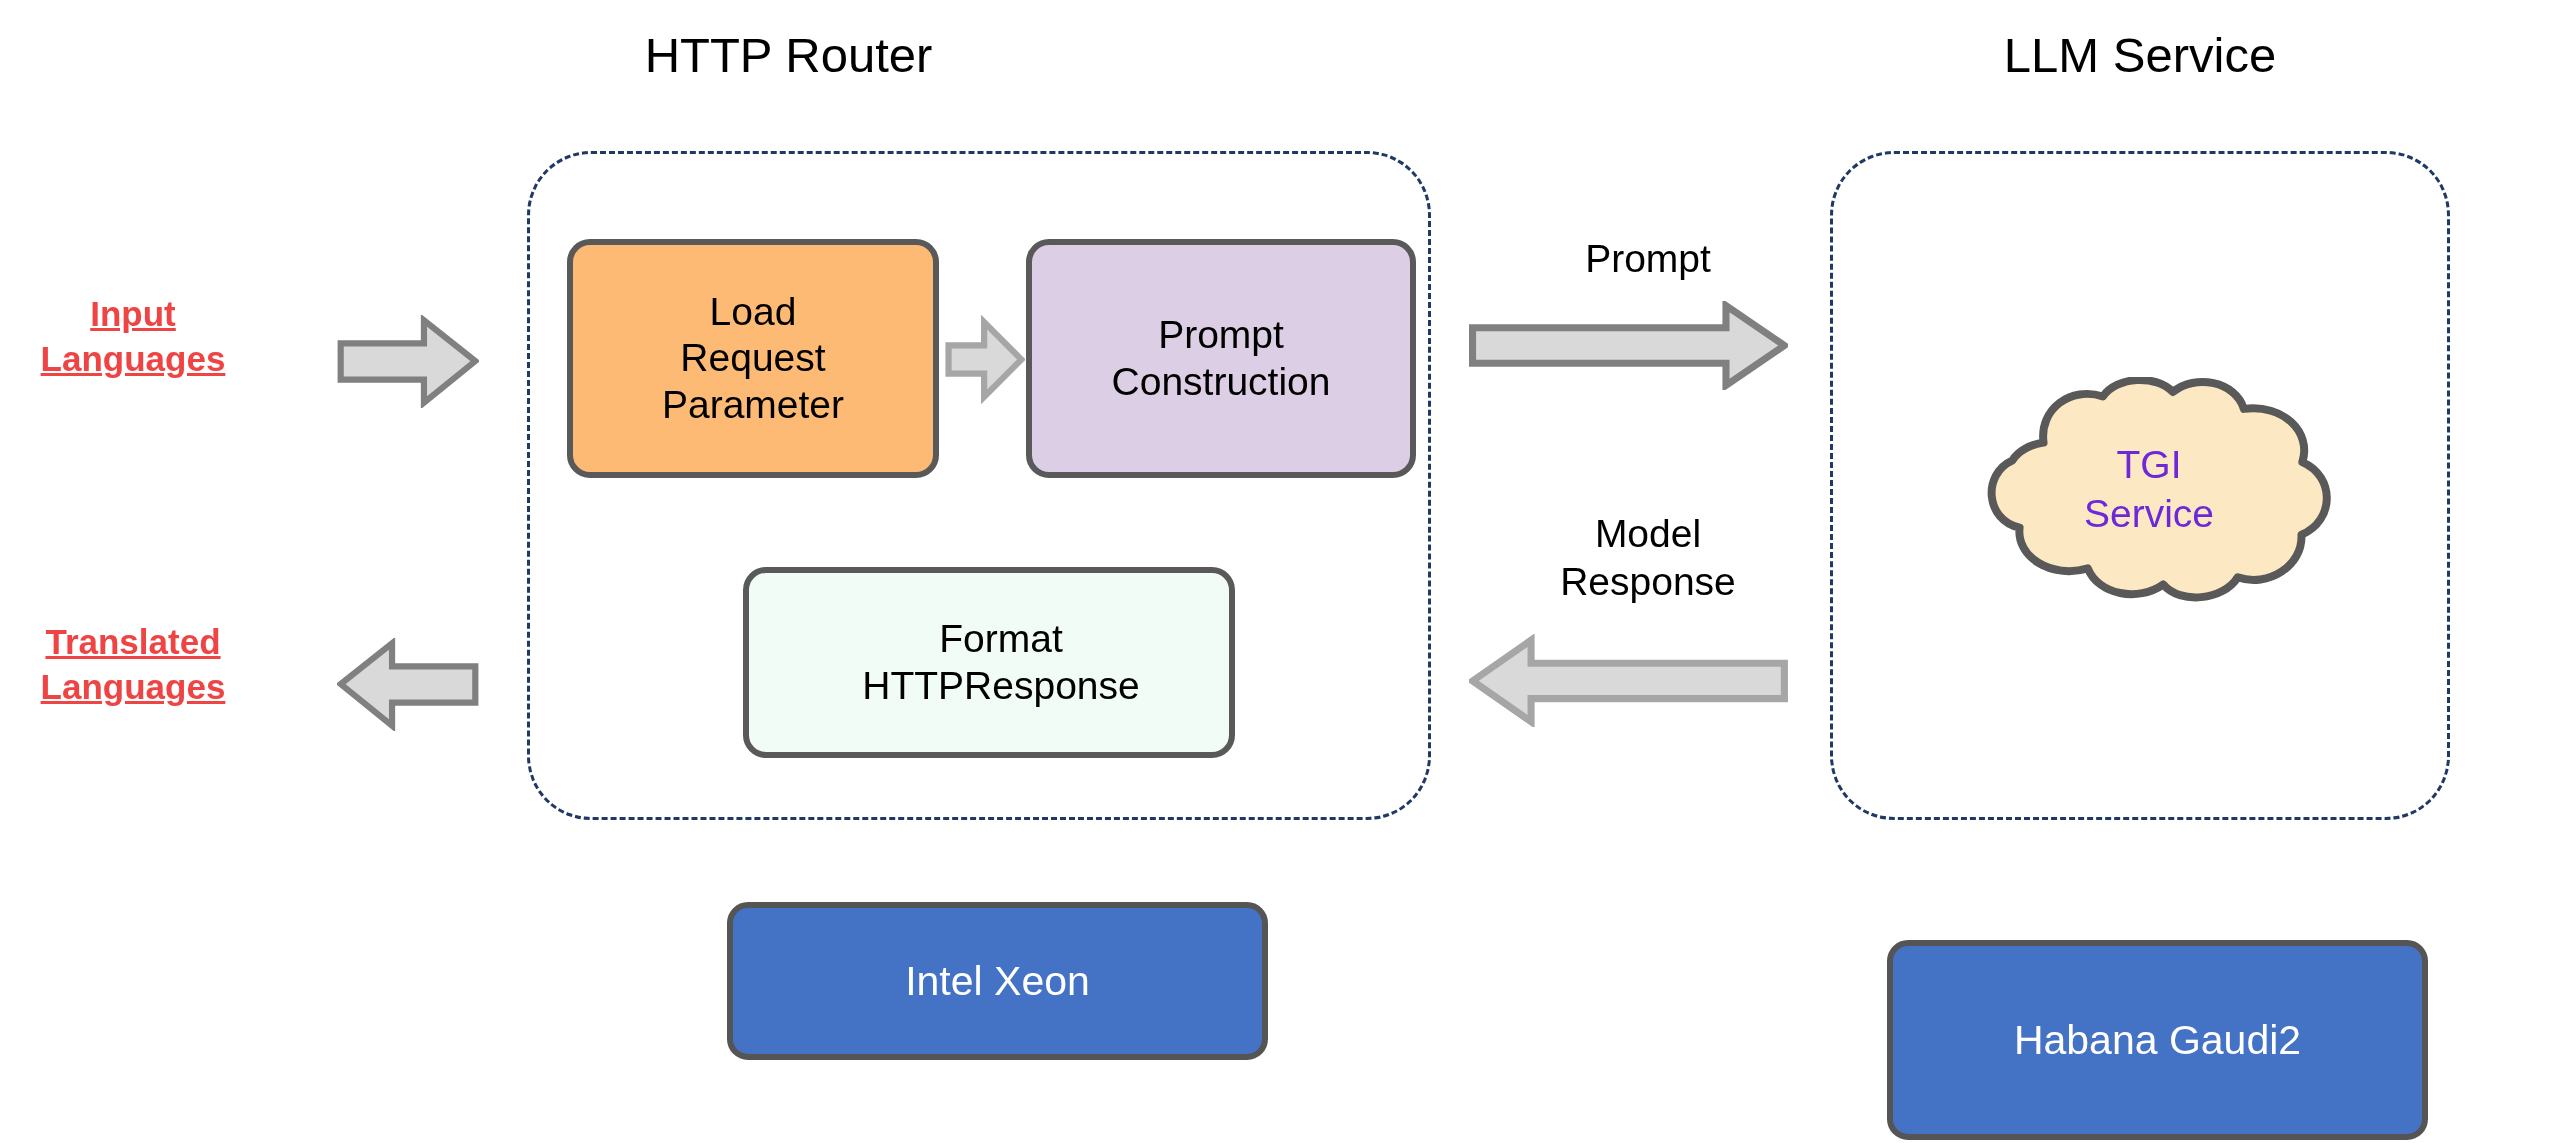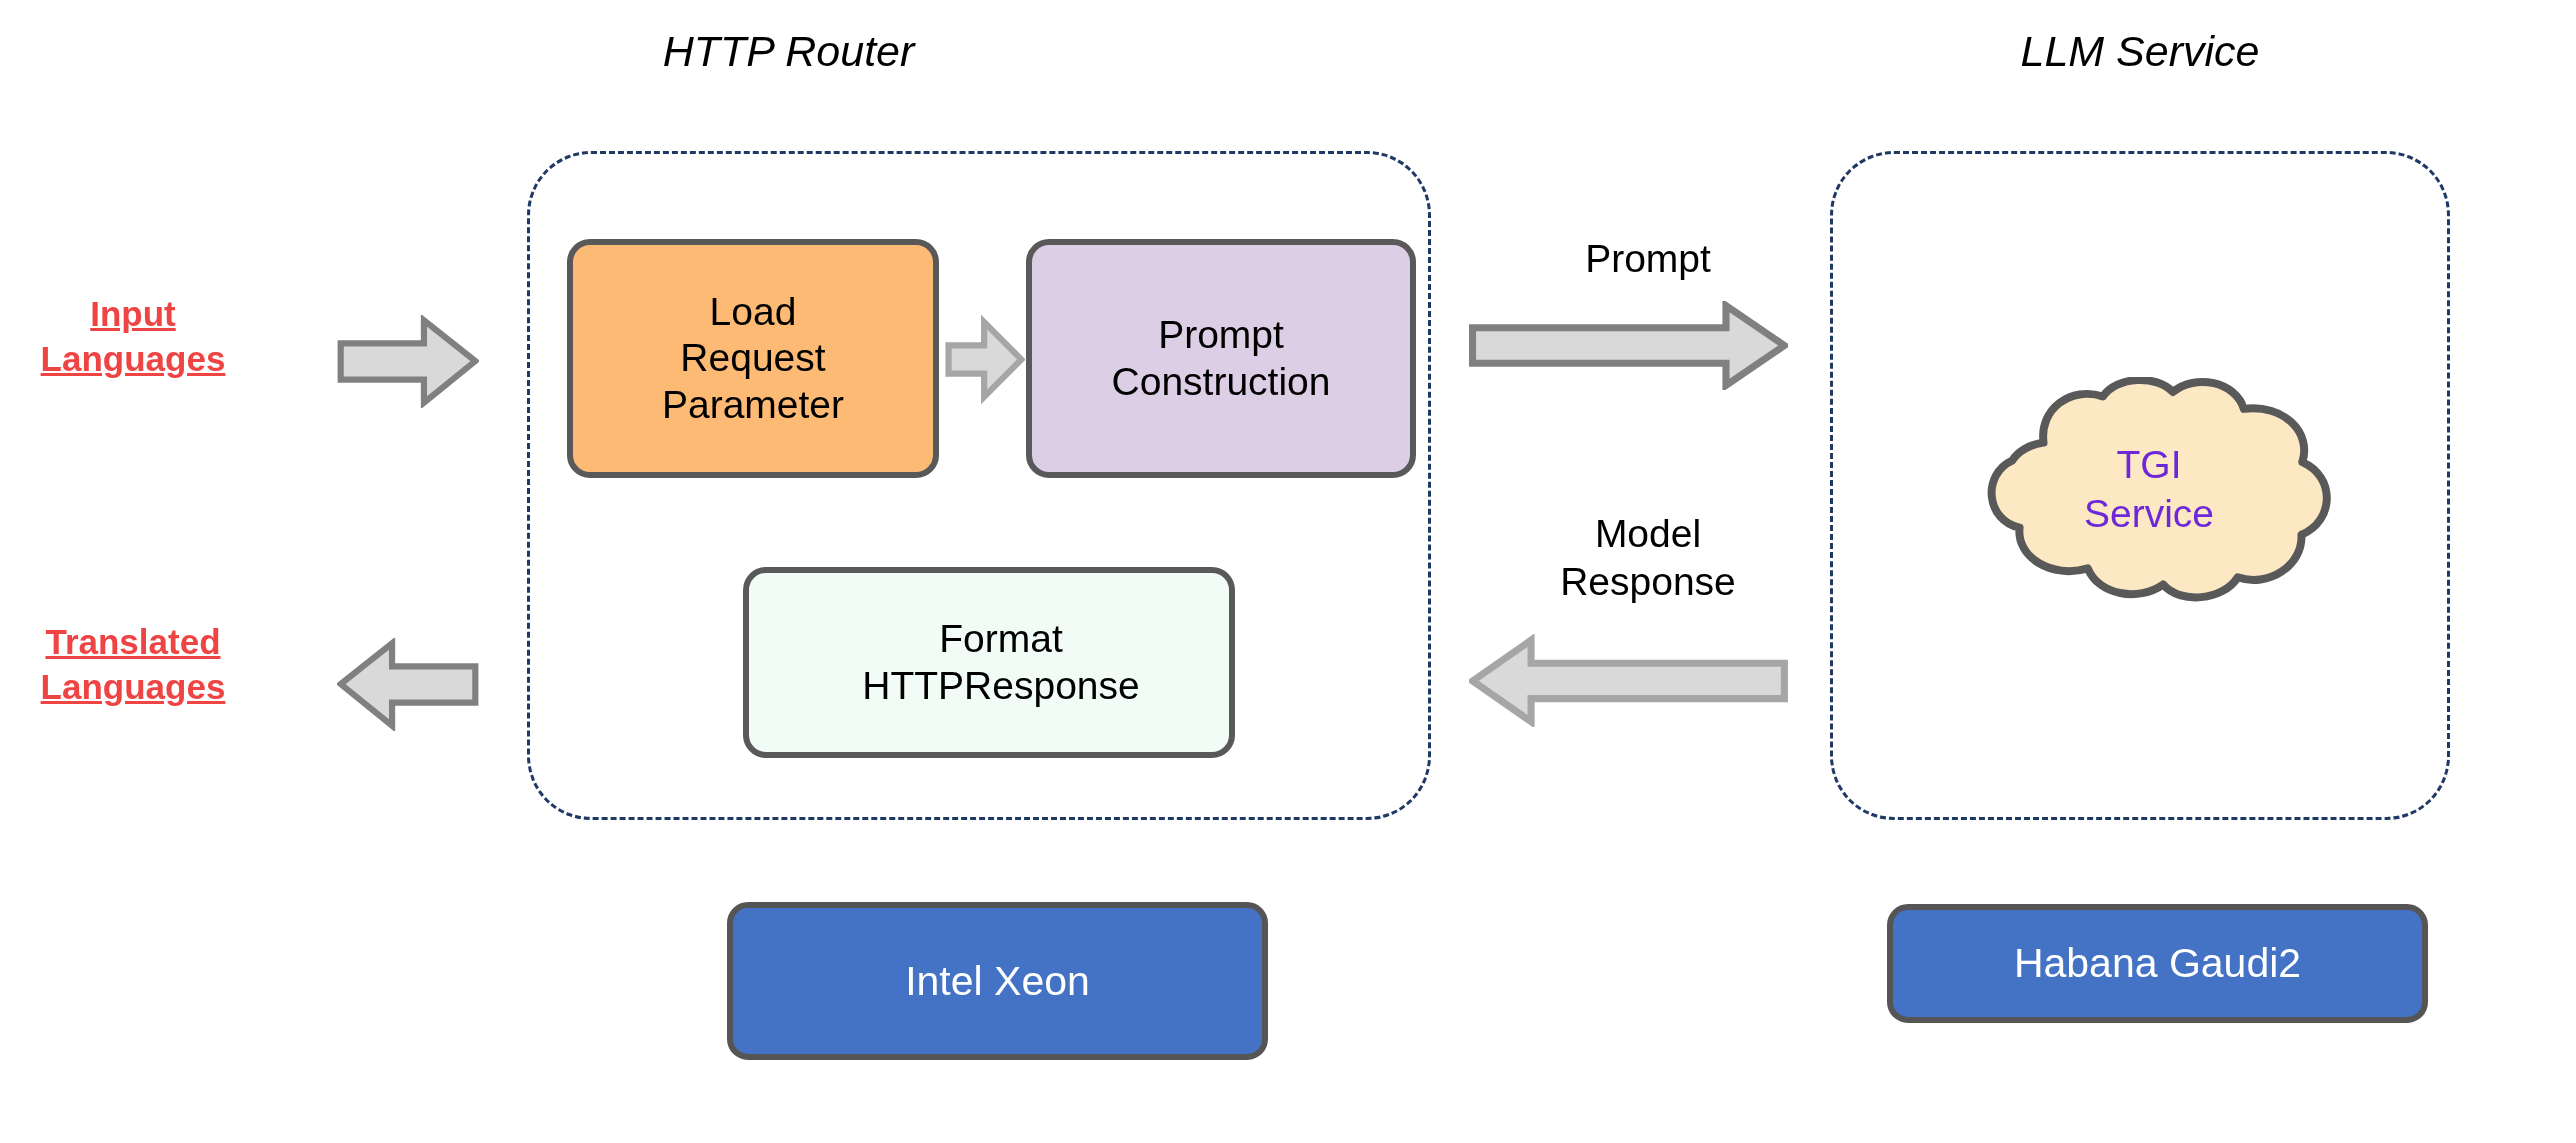--- a/index.html
+++ b/index.html
@@ -6,23 +6,22 @@
   body{
     width:2576px;height:1143px;position:relative;overflow:hidden;
     font-family:"Liberation Sans","DejaVu Sans",sans-serif;
     -webkit-font-smoothing:antialiased;
   }
   .stage{position:absolute;inset:0;}
   .abs{position:absolute;box-sizing:border-box;}
 
   
   .group-title{
-    font-size:43px;color:#000;text-align:center;white-space:nowrap;
+    font-size:49px;color:#000;text-align:center;white-space:nowrap;
     font-family:"Liberation Sans","DejaVu Sans",sans-serif;
-    font-style:italic;
   }
 
   
   .dashed-box{
     border:3.5px dashed #1F3864;border-radius:64px;background:transparent;
   }
 
   
   .proc-box{
     border:6.2px solid #595959;border-radius:23px;
@@ -171,18 +170,18 @@
     <div class="cloud-text">
       <span>TGI</span>
       <span>Service</span>
     </div>
   </div>
 
   <div class="abs hw-box" style="left:727px;top:902px;width:541px;height:158px;">
     <span>Intel Xeon</span>
   </div>
 
-  <div class="abs hw-box" style="left:1887px;top:904px;width:541px;height:119px;">
+  <div class="abs hw-box" style="left:1887px;top:940px;width:541px;height:200px;">
     <span>Habana Gaudi2</span>
   </div>
 
 </div>
 
 
 </body></html>

